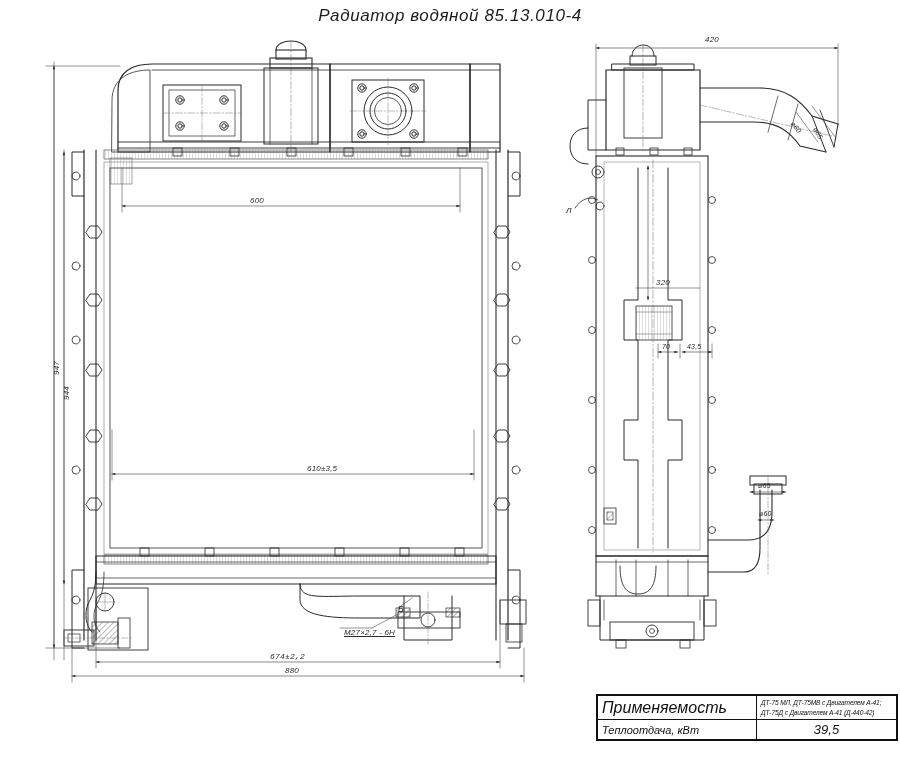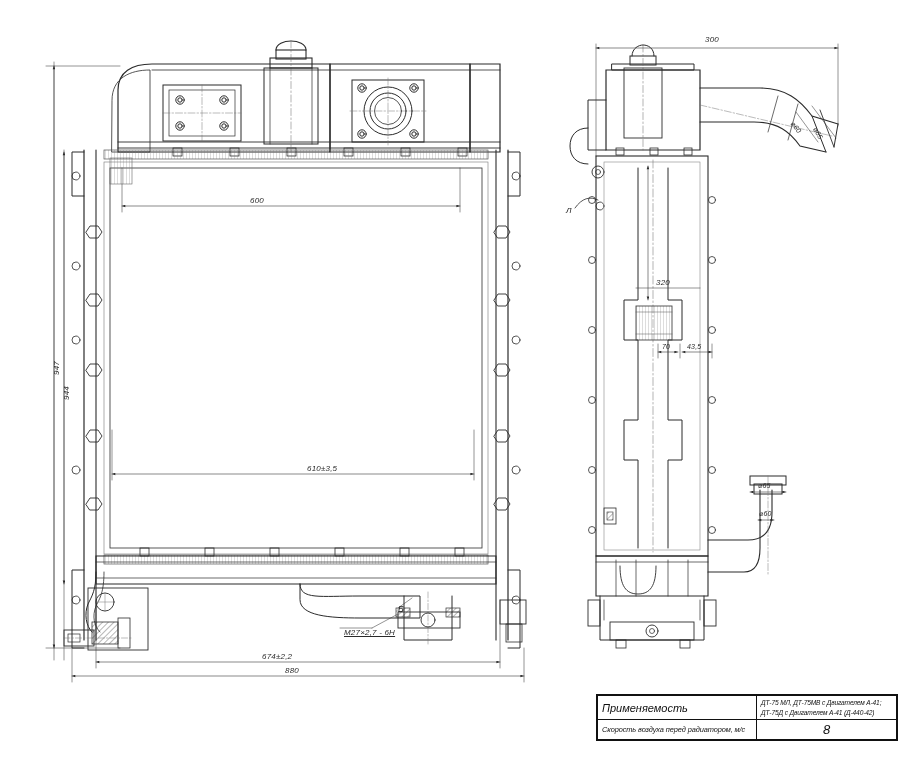--- a/index.html
+++ b/index.html
@@ -33,31 +33,32 @@
   
   #spec-table{
     position:absolute;left:596px;top:694px;width:300px;
     border:1.3px solid #111;border-collapse:collapse;background:#fff;
   }
   #spec-table table{border-collapse:collapse;width:100%;}
   #spec-table td{
     border:1px solid #111;padding:2px 4px;vertical-align:middle;
     font-style:italic;color:#111;
   }
-  td.k1{font-size:11px;width:150px;margin-left:7px;}
+  td.k1{font-size:16px;width:150px;margin-left:7px;}
   td.k2{font-size:11px;}
   td.k3{font-size:7.4px;letter-spacing:-.1px;}
   td.v-appl{font-size:6.6px;line-height:1.45;letter-spacing:-.15px;}
   td.v-num{font-size:13px;text-align:center;}
 </style>
 </head>
 <body>
 
 <div id="sheet">
 
+  <div class="title">Радиатор водяной 85.13.010-4</div>
 
   <svg id="drawing" viewBox="0 0 900 778" xmlns="http://www.w3.org/2000/svg">
     <defs>
       <marker id="ar" markerWidth="7" markerHeight="7" refX="6" refY="2.2" orient="auto">
         <path d="M0,0 L6,2.2 L0,4.4 z" fill="#2b2b2b"></path>
       </marker>
       <marker id="arL" markerWidth="7" markerHeight="7" refX="0.5" refY="2.2" orient="auto">
         <path d="M6,0 L0,2.2 L6,4.4 z" fill="#2b2b2b"></path>
       </marker>
       <pattern id="hatch" width="4" height="4" patternUnits="userSpaceOnUse" patternTransform="rotate(45)">
@@ -342,29 +343,29 @@
 
         <line x1="796" y1="112" x2="818" y2="142"></line>
         <line x1="812" y1="106" x2="836" y2="138"></line>
       </g>
 
     </g>
   </svg>
 
   <div class="dim" style="left:250px;top:196px;">600</div>
   <div class="dim" style="left:307px;top:464px;text-align:right;">610±3,5</div>
-  <div class="dim" style="left:262px;top:652px;">674±2,2</div>
+  <div class="dim" style="left:270px;top:652px;font-family:Liberation Mono, monospace;">674±2,2</div>
   <div class="dim" style="left:285px;top:666px;">880</div>
   <div class="dim rot90" style="left:52px;top:375px;">947</div>
   <div class="dim rot90" style="left:62px;top:400px;">944</div>
 
   <div class="dim" style="left:344px;top:628px;text-decoration:underline;">M27×2,7 - 6H</div>
   <div class="lbl" style="left:398px;top:604px;">Б</div>
 
-  <div class="dim" style="left:705px;top:35px;">300</div>
+  <div class="dim" style="left:705px;top:35px;">420</div>
   <div class="dim" style="left:656px;top:278px;">320</div>
   <div class="dim sm" style="left:662px;top:343px;">70</div>
   <div class="dim sm" style="left:687px;top:343px;">43,5</div>
   <div class="dim sm" style="left:758px;top:482px;">⌀65</div>
   <div class="dim sm" style="left:759px;top:510px;">⌀60</div>
   <div class="dim sm" style="left:795px;top:120px;transform:rotate(52deg);transform-origin:left top;">⌀60</div>
   <div class="dim sm" style="left:818px;top:126px;transform:rotate(60deg);transform-origin:left top;">⌀65</div>
 
   <div class="lbl" style="left:566px;top:206px;font-size:8px;">Л</div>
 
@@ -372,20 +373,20 @@
     <table>
       <tbody>
           <tr>
         <td class="k1">Применяемость</td>
         <td class="v-appl">
           <div>ДТ-75 МЛ, ДТ-75МВ с Двигателем А-41;</div>
           <div>ДТ-75Д с Двигателем А-41 (Д-440-42)</div>
         </td>
       </tr>
       <tr>
-        <td class="k3">Скорость воздуха перед радиатором, м/с</td>
-        <td class="v-num">8</td>
+        <td class="k2">Теплоотдача, кВт</td>
+        <td class="v-num">39,5</td>
       </tr>
     </tbody>
       </table>
   </div>
 
 </div>
 
 </body></html>

